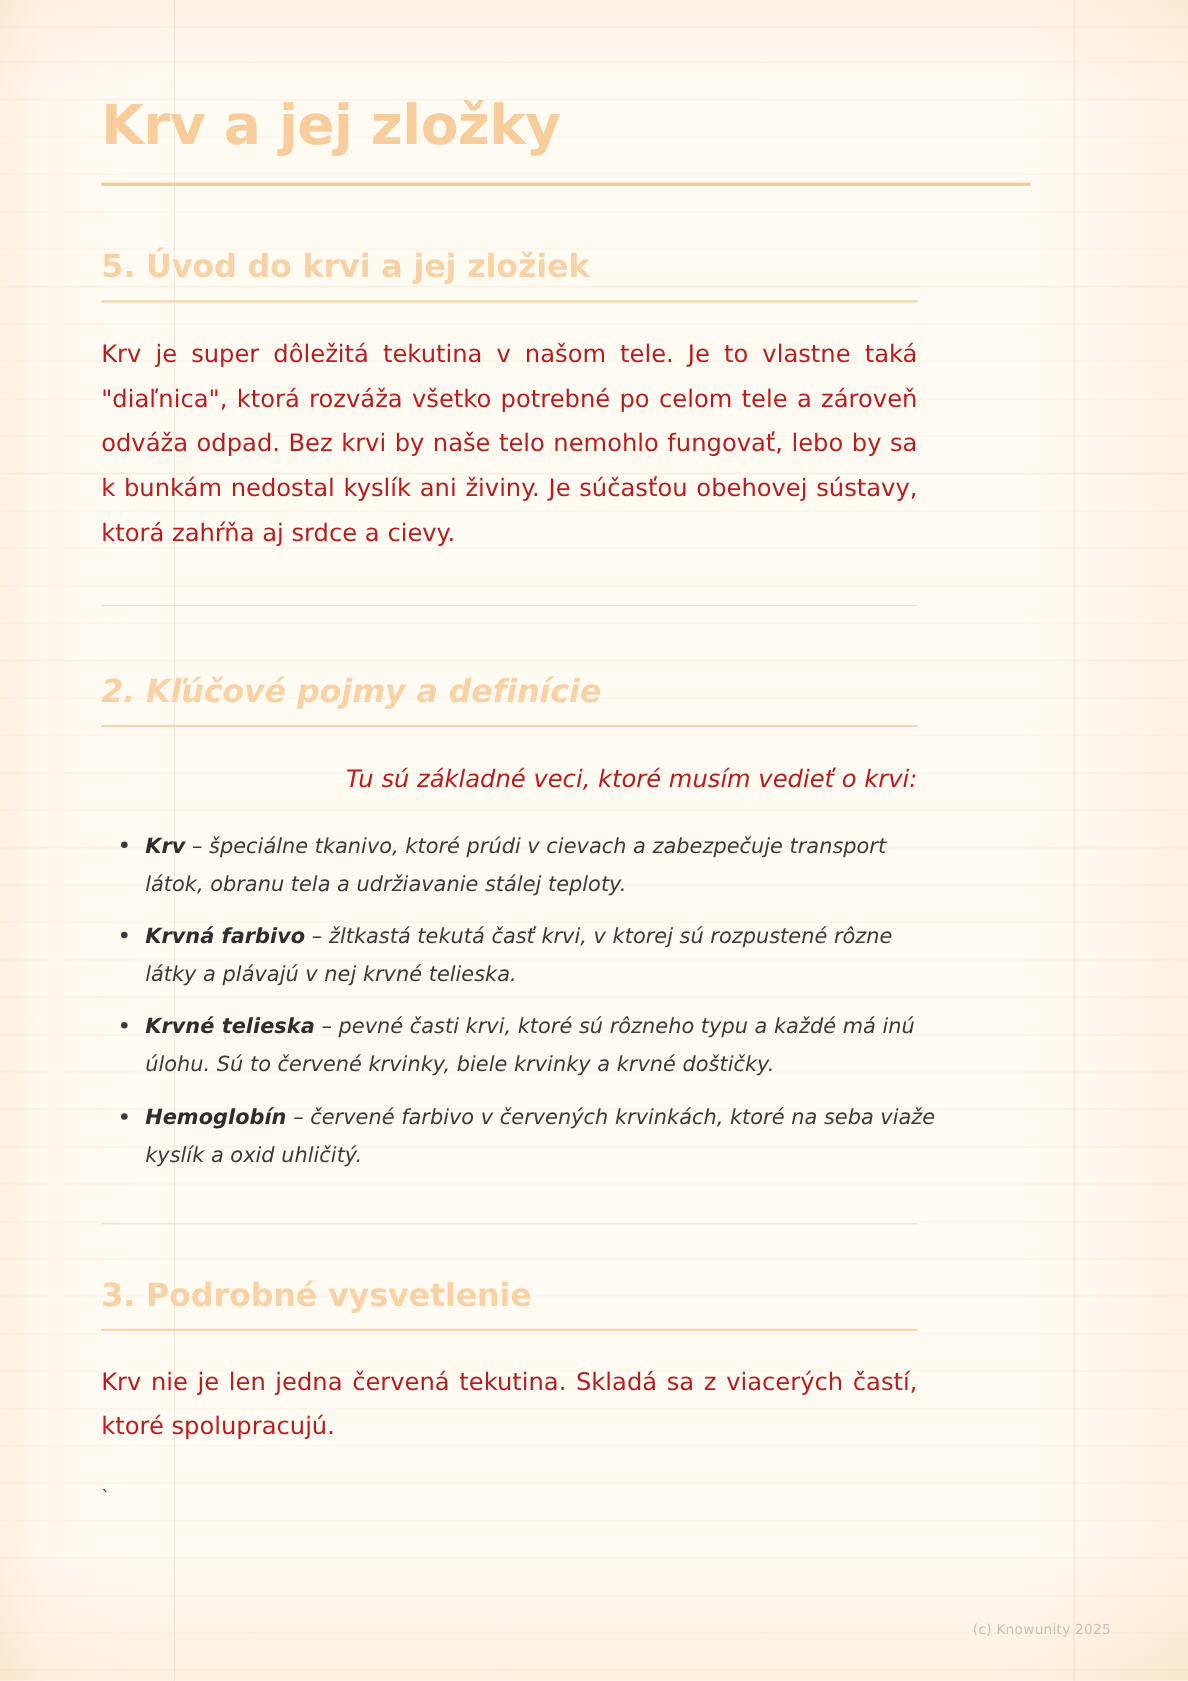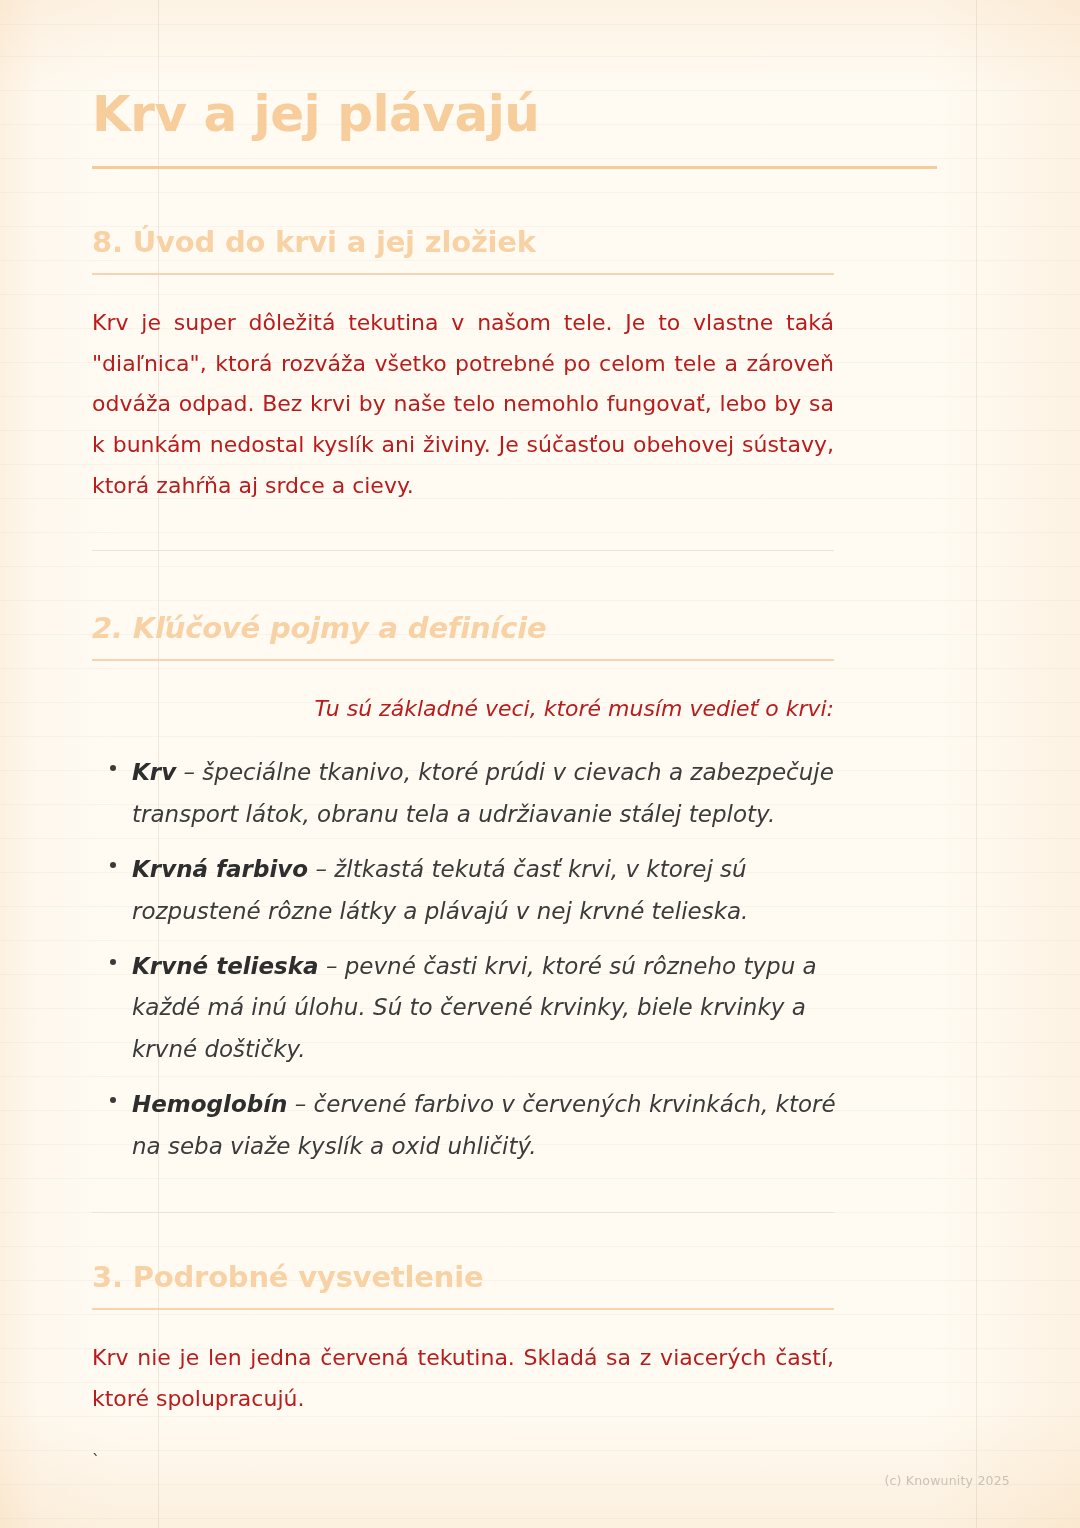--- a/index.html
+++ b/index.html
@@ -124,21 +124,21 @@
   }
 
   ul.terms {
     margin: 22px 0 0 0;
     padding: 0 0 0 26px;
     max-width: 742px;
     list-style: none;
   }
   ul.terms li {
     position: relative;
-    font-size: 23px;
+    font-size: 19px;
     line-height: 1.82;
     color: #3b3b3b;
     margin-bottom: 13px;
     padding-left: 14px;
   }
   ul.terms li::before {
     content: "";
     position: absolute;
     left: -8px;
     top: 13px;
@@ -171,25 +171,25 @@
 </head>
 <body>
 
 <div class="page">
   <div class="rules"></div>
   <div class="vline left"></div>
   <div class="vline right"></div>
 
   <div class="content">
 
-    <h1 class="doc-title">Krv a jej plávajú</h1>
+    <h1 class="doc-title">Krv a jej zložky</h1>
     <div class="title-rule"></div>
 
     <div class="section s1">
-      <h2 class="section-head">8. Úvod do krvi a jej zložiek</h2>
+      <h2 class="section-head">5. Úvod do krvi a jej zložiek</h2>
       <div class="section-rule"></div>
       <p class="body">Krv je super dôležitá tekutina v našom tele. Je to vlastne taká "diaľnica", ktorá rozváža všetko potrebné po celom tele a zároveň odváža odpad. Bez krvi by naše telo nemohlo fungovať, lebo by sa k bunkám nedostal kyslík ani živiny. Je súčasťou obehovej sústavy, ktorá zahŕňa aj srdce a cievy.</p>
       <div class="divider"></div>
     </div>
 
     <div class="section s2">
       <h2 class="section-head">2. Kľúčové pojmy a definície</h2>
       <div class="section-rule"></div>
       <p class="body lead">Tu sú základné veci, ktoré musím vedieť o krvi:</p>
 

